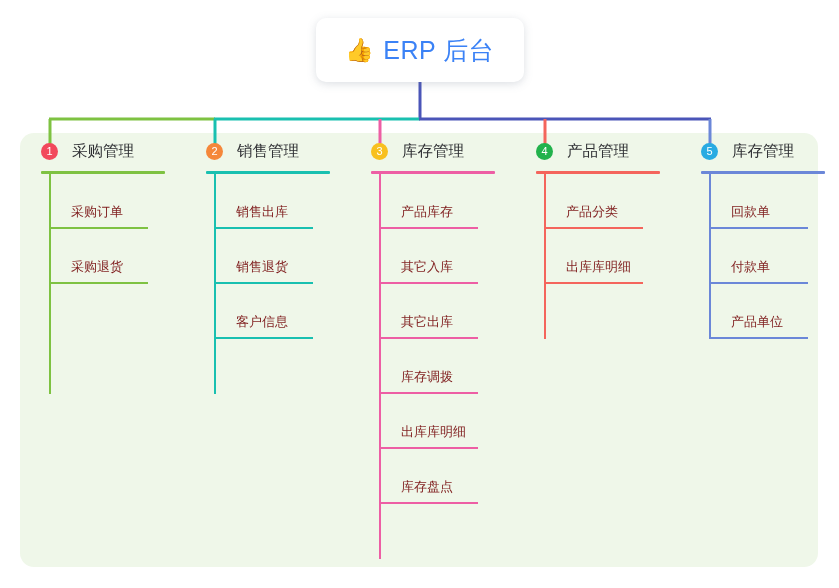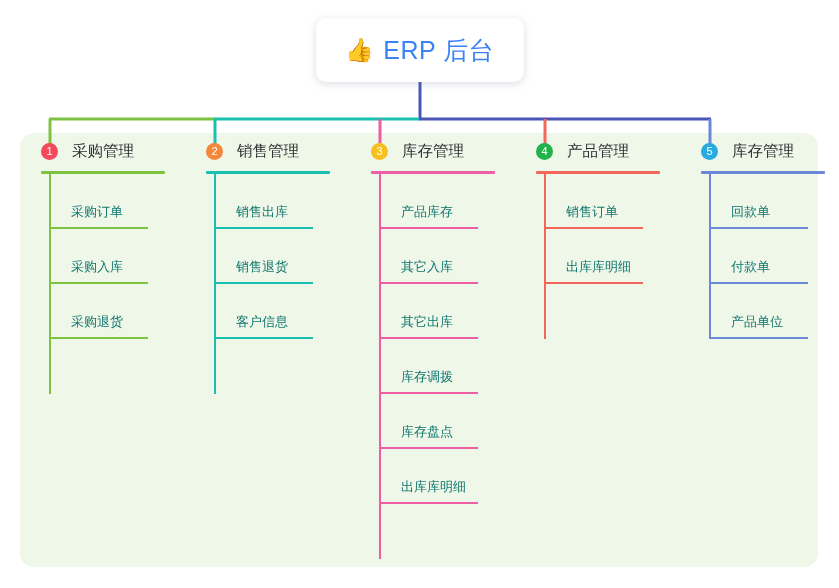--- a/index.html
+++ b/index.html
@@ -120,21 +120,21 @@
   }
   .leaf {
     position: relative;
     height: 55px;
   }
   .leaf-label {
     position: absolute;
     left: 22px;
     bottom: 8px;
     font-size: 13px;
-    color: #0f766e;
+    color: #7f1d1d;
     white-space: nowrap;
   }
   .leaf-rule {
     position: absolute;
     left: 0;
     bottom: 0;
     height: 2px;
     width: 99px;
   }
 </style>
@@ -169,24 +169,20 @@
           <span class="col-title">采购管理</span>
         </div>
         <div class="col-rule" style="background: rgb(126, 194, 66);"></div>
         <div class="spine" style="background: rgb(126, 194, 66); height: 220px;"></div>
         <div class="leaves">
           <div class="leaf">
             <span class="leaf-label">采购订单</span>
             <div class="leaf-rule" style="background: rgb(126, 194, 66);"></div>
           </div>
           <div class="leaf">
-            <span class="leaf-label">采购入库</span>
-            <div class="leaf-rule" style="background: rgb(126, 194, 66);"></div>
-          </div>
-          <div class="leaf">
             <span class="leaf-label">采购退货</span>
             <div class="leaf-rule" style="background: rgb(126, 194, 66);"></div>
           </div>
         </div>
       </div>
       <div class="column" style="left: 165px;">
         <div class="col-header">
           <span class="badge" style="background: rgb(245, 135, 58);">2</span>
           <span class="col-title">销售管理</span>
         </div>
@@ -225,39 +221,39 @@
           </div>
           <div class="leaf">
             <span class="leaf-label">其它出库</span>
             <div class="leaf-rule" style="background: rgb(237, 94, 164);"></div>
           </div>
           <div class="leaf">
             <span class="leaf-label">库存调拨</span>
             <div class="leaf-rule" style="background: rgb(237, 94, 164);"></div>
           </div>
           <div class="leaf">
+            <span class="leaf-label">出库库明细</span>
+            <div class="leaf-rule" style="background: rgb(237, 94, 164);"></div>
+          </div>
+          <div class="leaf">
             <span class="leaf-label">库存盘点</span>
-            <div class="leaf-rule" style="background: rgb(237, 94, 164);"></div>
-          </div>
-          <div class="leaf">
-            <span class="leaf-label">出库库明细</span>
             <div class="leaf-rule" style="background: rgb(237, 94, 164);"></div>
           </div>
         </div>
       </div>
       <div class="column" style="left: 495px;">
         <div class="col-header">
           <span class="badge" style="background: rgb(34, 178, 76);">4</span>
           <span class="col-title">产品管理</span>
         </div>
         <div class="col-rule" style="background: rgb(244, 101, 92);"></div>
         <div class="spine" style="background: rgb(244, 101, 92); height: 165px;"></div>
         <div class="leaves">
           <div class="leaf">
-            <span class="leaf-label">销售订单</span>
+            <span class="leaf-label">产品分类</span>
             <div class="leaf-rule" style="background: rgb(244, 101, 92);"></div>
           </div>
           <div class="leaf">
             <span class="leaf-label">出库库明细</span>
             <div class="leaf-rule" style="background: rgb(244, 101, 92);"></div>
           </div>
         </div>
       </div>
       <div class="column" style="left: 660px;">
         <div class="col-header">

